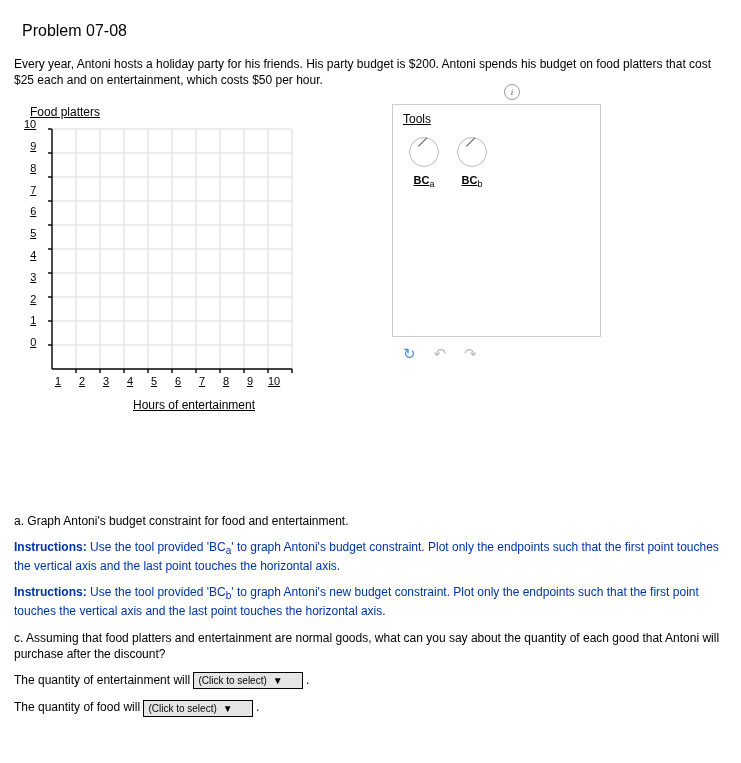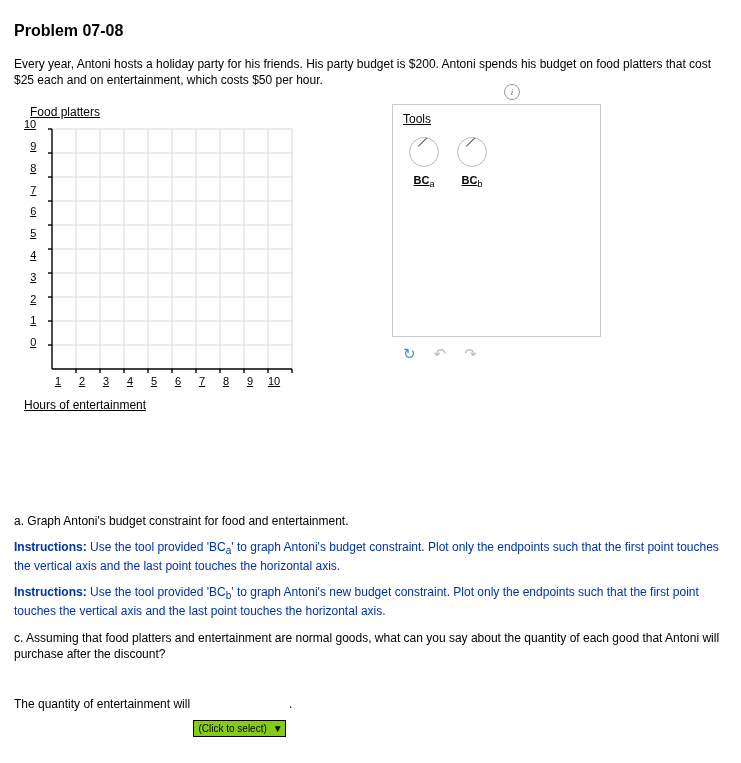--- a/index.html
+++ b/index.html
@@ -7,22 +7,22 @@
     margin: 0;
     padding: 12px 14px;
     width: 741px;
     box-sizing: border-box;
     color: #000;
     font-size: 13px;
     line-height: 1.35;
   }
   h2.title {
     font-size: 16px;
-    font-weight: bold;
-    margin: 8px 0 14px 0;
+    font-weight: normal;
+    margin: 8px 0 14px 8px;
   }
   .intro {
     font-size: 12px;
     margin-bottom: 8px;
     position: relative;
   }
   .info-icon {
     display: inline-block;
     width: 14px;
     height: 14px;
@@ -47,20 +47,21 @@
   }
   .chart-block {
     width: 340px;
   }
   .axis-title-y {
     font-size: 12px;
     margin: 0 0 4px 6px;
   }
   .axis-title-x {
     font-size: 12px;
+    text-align: center;
     margin-top: 8px;
   }
   .chart-row {
     display: flex;
     align-items: flex-start;
   }
   .y-ticks {
     display: flex;
     flex-direction: column;
     justify-content: space-between;
@@ -143,24 +144,23 @@
     margin-top: 100px;
     font-size: 12px;
   }
   .questions p { margin: 10px 0; }
   .blue { color: #0033aa; }
   .bold { font-weight: bold; }
   .select-box {
     display: inline-block;
     border: 1px solid #000;
     font-size: 10px;
-    padding: 1px 2px 1px 4px;
-    background: #84cc16;
+    padding: 1px 19px 1px 4px;
+    background: #e5e5e5;
     vertical-align: middle;
-    margin-top: 48px;
   }
   .select-box .chev {
     font-weight: bold;
     padding-left: 6px;
   }
   .indent { margin-left: 14px; }
 </style>
 </head>
 <body>
 

